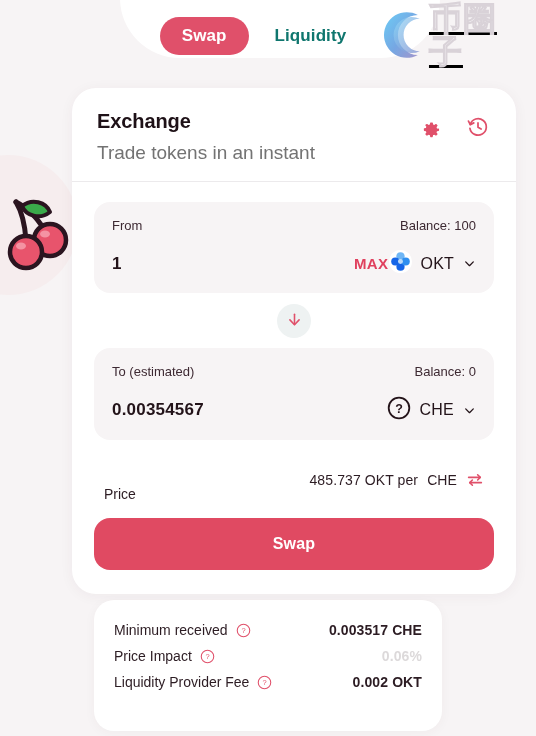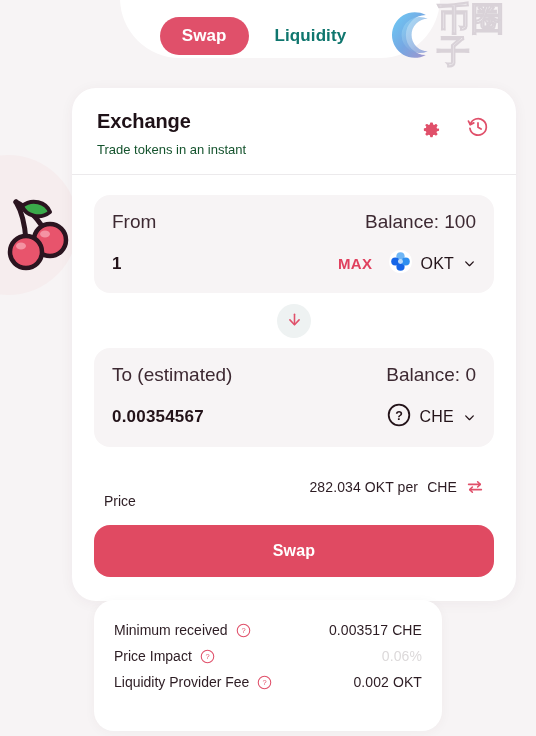--- a/index.html
+++ b/index.html
@@ -65,28 +65,29 @@
     cursor: pointer;
     white-space: nowrap;
   }
   .tab.active {
     background: #e0506a;
     color: #ffffff;
   }
 
   .watermark {
     position: absolute;
-    right: 2px;
+    right: 10px;
     top: 2px;
     width: 150px;
     height: 66px;
     display: flex;
     align-items: center;
     z-index: 6;
     pointer-events: none;
+    text-decoration: underline;
   }
   .wm-chars {
     font-family: "DejaVu Sans", sans-serif;
     font-size: 33px;
     font-weight: bold;
     letter-spacing: 1px;
     color: rgba(255,255,255,0.75);
     -webkit-text-stroke: 1px #d9d2d8;
     margin-left: -6px;
     line-height: 1;
@@ -120,22 +121,22 @@
     align-items: flex-start;
     justify-content: space-between;
   }
   .head-title {
     font-size: 20px;
     font-weight: bold;
     color: #1e1117;
     letter-spacing: -0.1px;
   }
   .head-sub {
-    font-size: 13px;
-    color: #14532d;
+    font-size: 19px;
+    color: #737373;
     margin-top: 9px;
   }
   .head-icons {
     display: flex;
     align-items: center;
     gap: 26px;
     padding-top: 6px;
     padding-right: 2px;
   }
   .icon-btn { cursor: pointer; line-height: 0; }
@@ -145,39 +146,38 @@
   
   .panel {
     background: #f7f4f5;
     border-radius: 16px;
     padding: 16px 18px 16px 18px;
   }
   .panel-top {
     display: flex;
     justify-content: space-between;
     align-items: center;
-    font-size: 19px;
+    font-size: 13px;
     color: #3d2932;
   }
   .panel-bottom {
     display: flex;
     justify-content: space-between;
     align-items: center;
     margin-top: 17px;
   }
   .amount {
     font-size: 17px;
     font-weight: bold;
     color: #231319;
     letter-spacing: 0.2px;
   }
   .panel-right {
     display: flex;
     align-items: center;
-    gap: 16px;
   }
   .max-btn {
     font-size: 15px;
     font-weight: bold;
     color: #e0405e;
     letter-spacing: 0.4px;
     cursor: pointer;
   }
   .token-sel {
     display: flex;
@@ -265,20 +265,21 @@
     display: flex;
     align-items: center;
     gap: 8px;
     font-size: 14px;
     color: #2c1c23;
   }
   .detail-val {
     font-size: 14px;
     color: #2c1c23;
     letter-spacing: 0.1px;
+    font-weight: bold;
   }
   .detail-val.muted { color: #dcd9da; }
 
   .qmark { line-height: 0; cursor: pointer; }
 </style>
 </head>
 <body>
 
 <div class="bg-white-blob"></div>
 <div class="cherry-halo"></div>
@@ -418,21 +419,21 @@
             </span>
           </div>
         </div>
       </div>
     </div>
 
     
     <div class="price-row">
       <span class="price-label">Price</span>
       <div class="price-right">
-        <span class="price-val">282.034 OKT per</span>
+        <span class="price-val">485.737 OKT per</span>
         <span class="price-unit">CHE</span>
         <span class="icon-btn">
           <svg width="18" height="18" viewBox="0 0 24 24" fill="none" stroke="#e0506a" stroke-width="2.1" stroke-linecap="round" stroke-linejoin="round">
             <line x1="3.5" y1="8.5" x2="19" y2="8.5"></line>
             <polyline points="15.5,5 19,8.5 15.5,12"></polyline>
             <line x1="20.5" y1="15.5" x2="5" y2="15.5"></line>
             <polyline points="8.5,12 5,15.5 8.5,19"></polyline>
           </svg>
         </span>
       </div>

